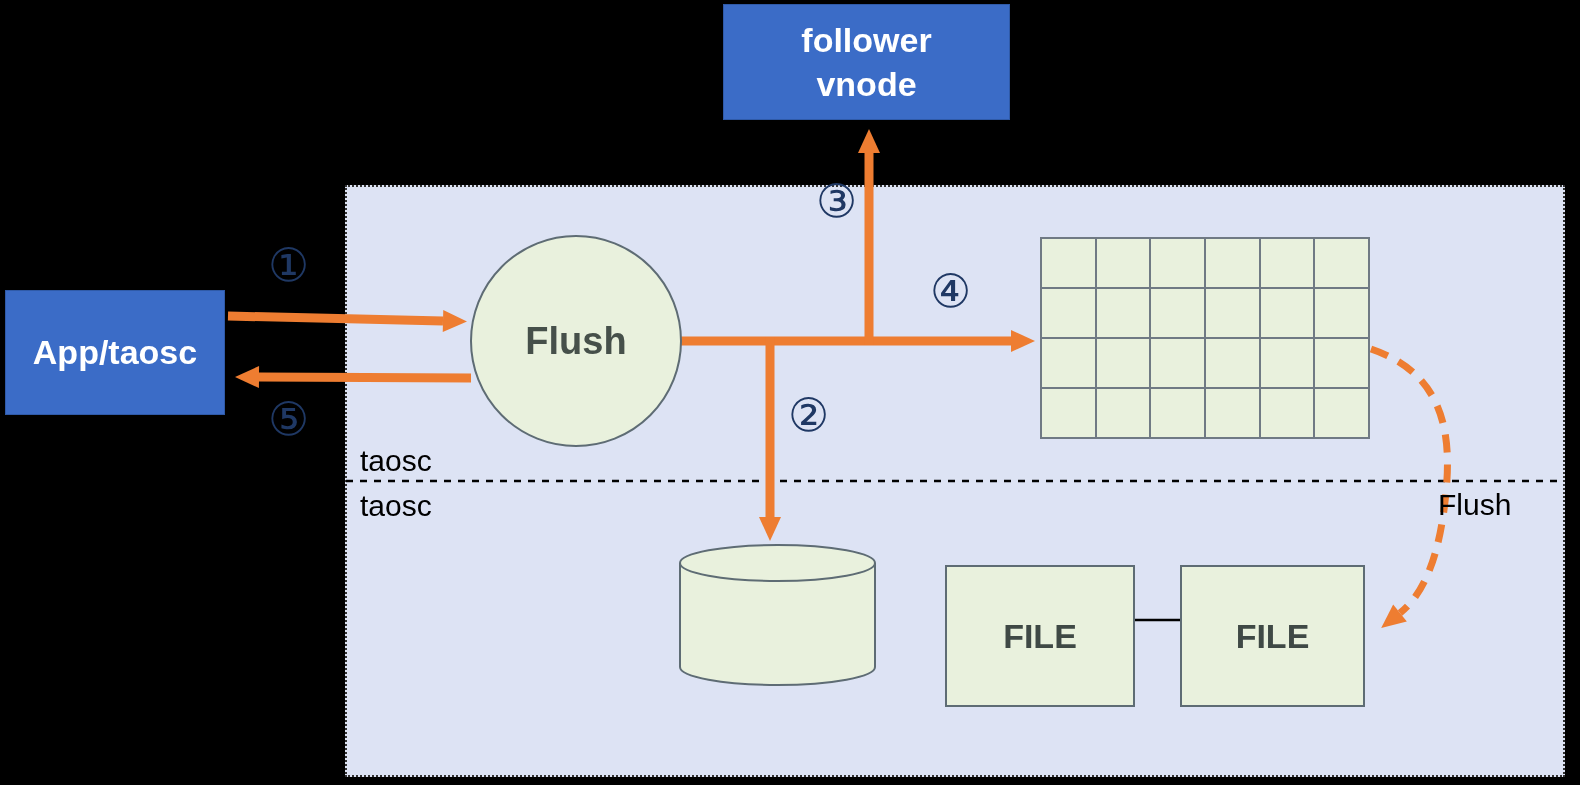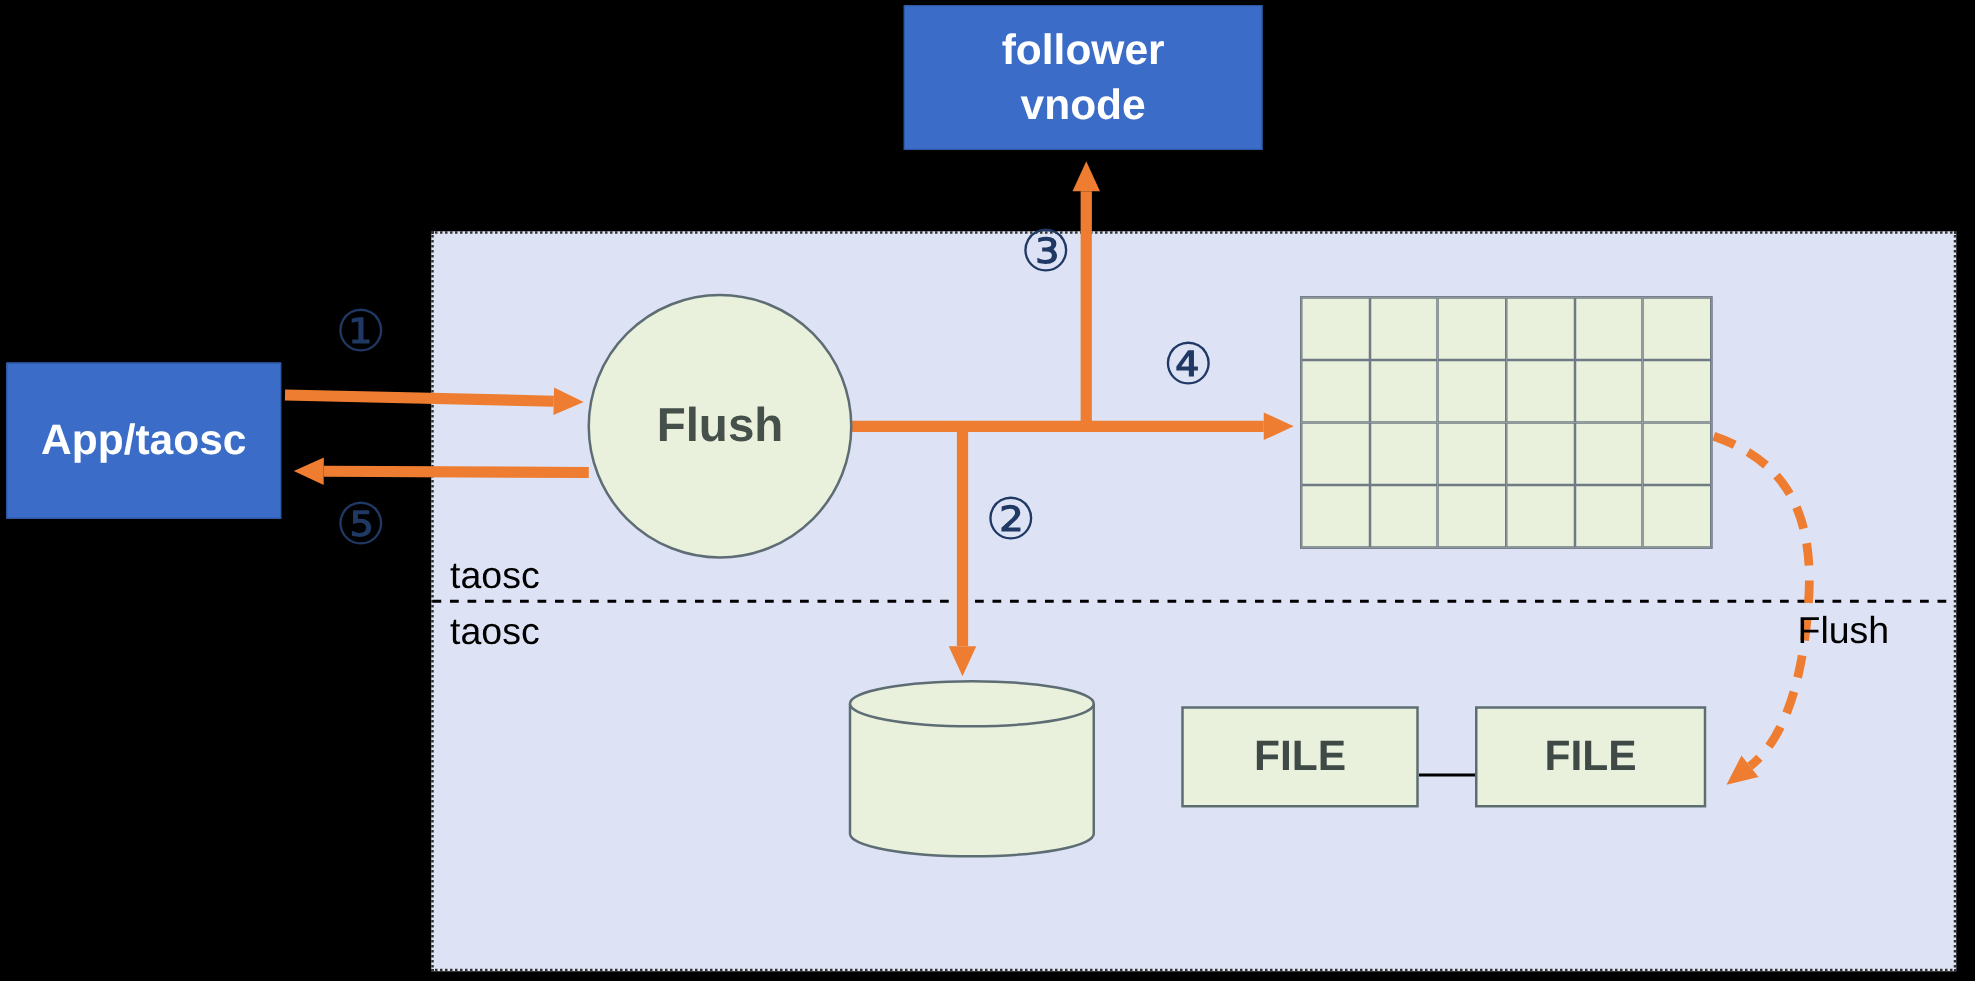--- a/index.html
+++ b/index.html
@@ -48,21 +48,21 @@
     font-size:38px;font-weight:bold;color:var(--write-text);
   }
 
   .memtable-grid{
     position:absolute;left:1040px;top:237px;width:330px;height:202px;
     display:grid;border:1px solid var(--grid-line);background:var(--grid-line);
   }
   .memtable-grid .cell{background:var(--green-fill);border:1px solid var(--grid-line);}
 
   .file-box{
-    position:absolute;top:565px;height:81px;background:var(--green-fill);
+    position:absolute;top:565px;height:142px;background:var(--green-fill);
     border:2px solid var(--green-border);
     display:flex;align-items:center;justify-content:center;
     font-size:34px;font-weight:bold;color:#3f4945;
   }
   .file1{left:945px;width:190px;}
   .file2{left:1180px;width:185px;}
 
   .step-num{
     position:absolute;font-size:46px;line-height:1;color:var(--step-number);
     font-family:"DejaVu Sans",sans-serif;

